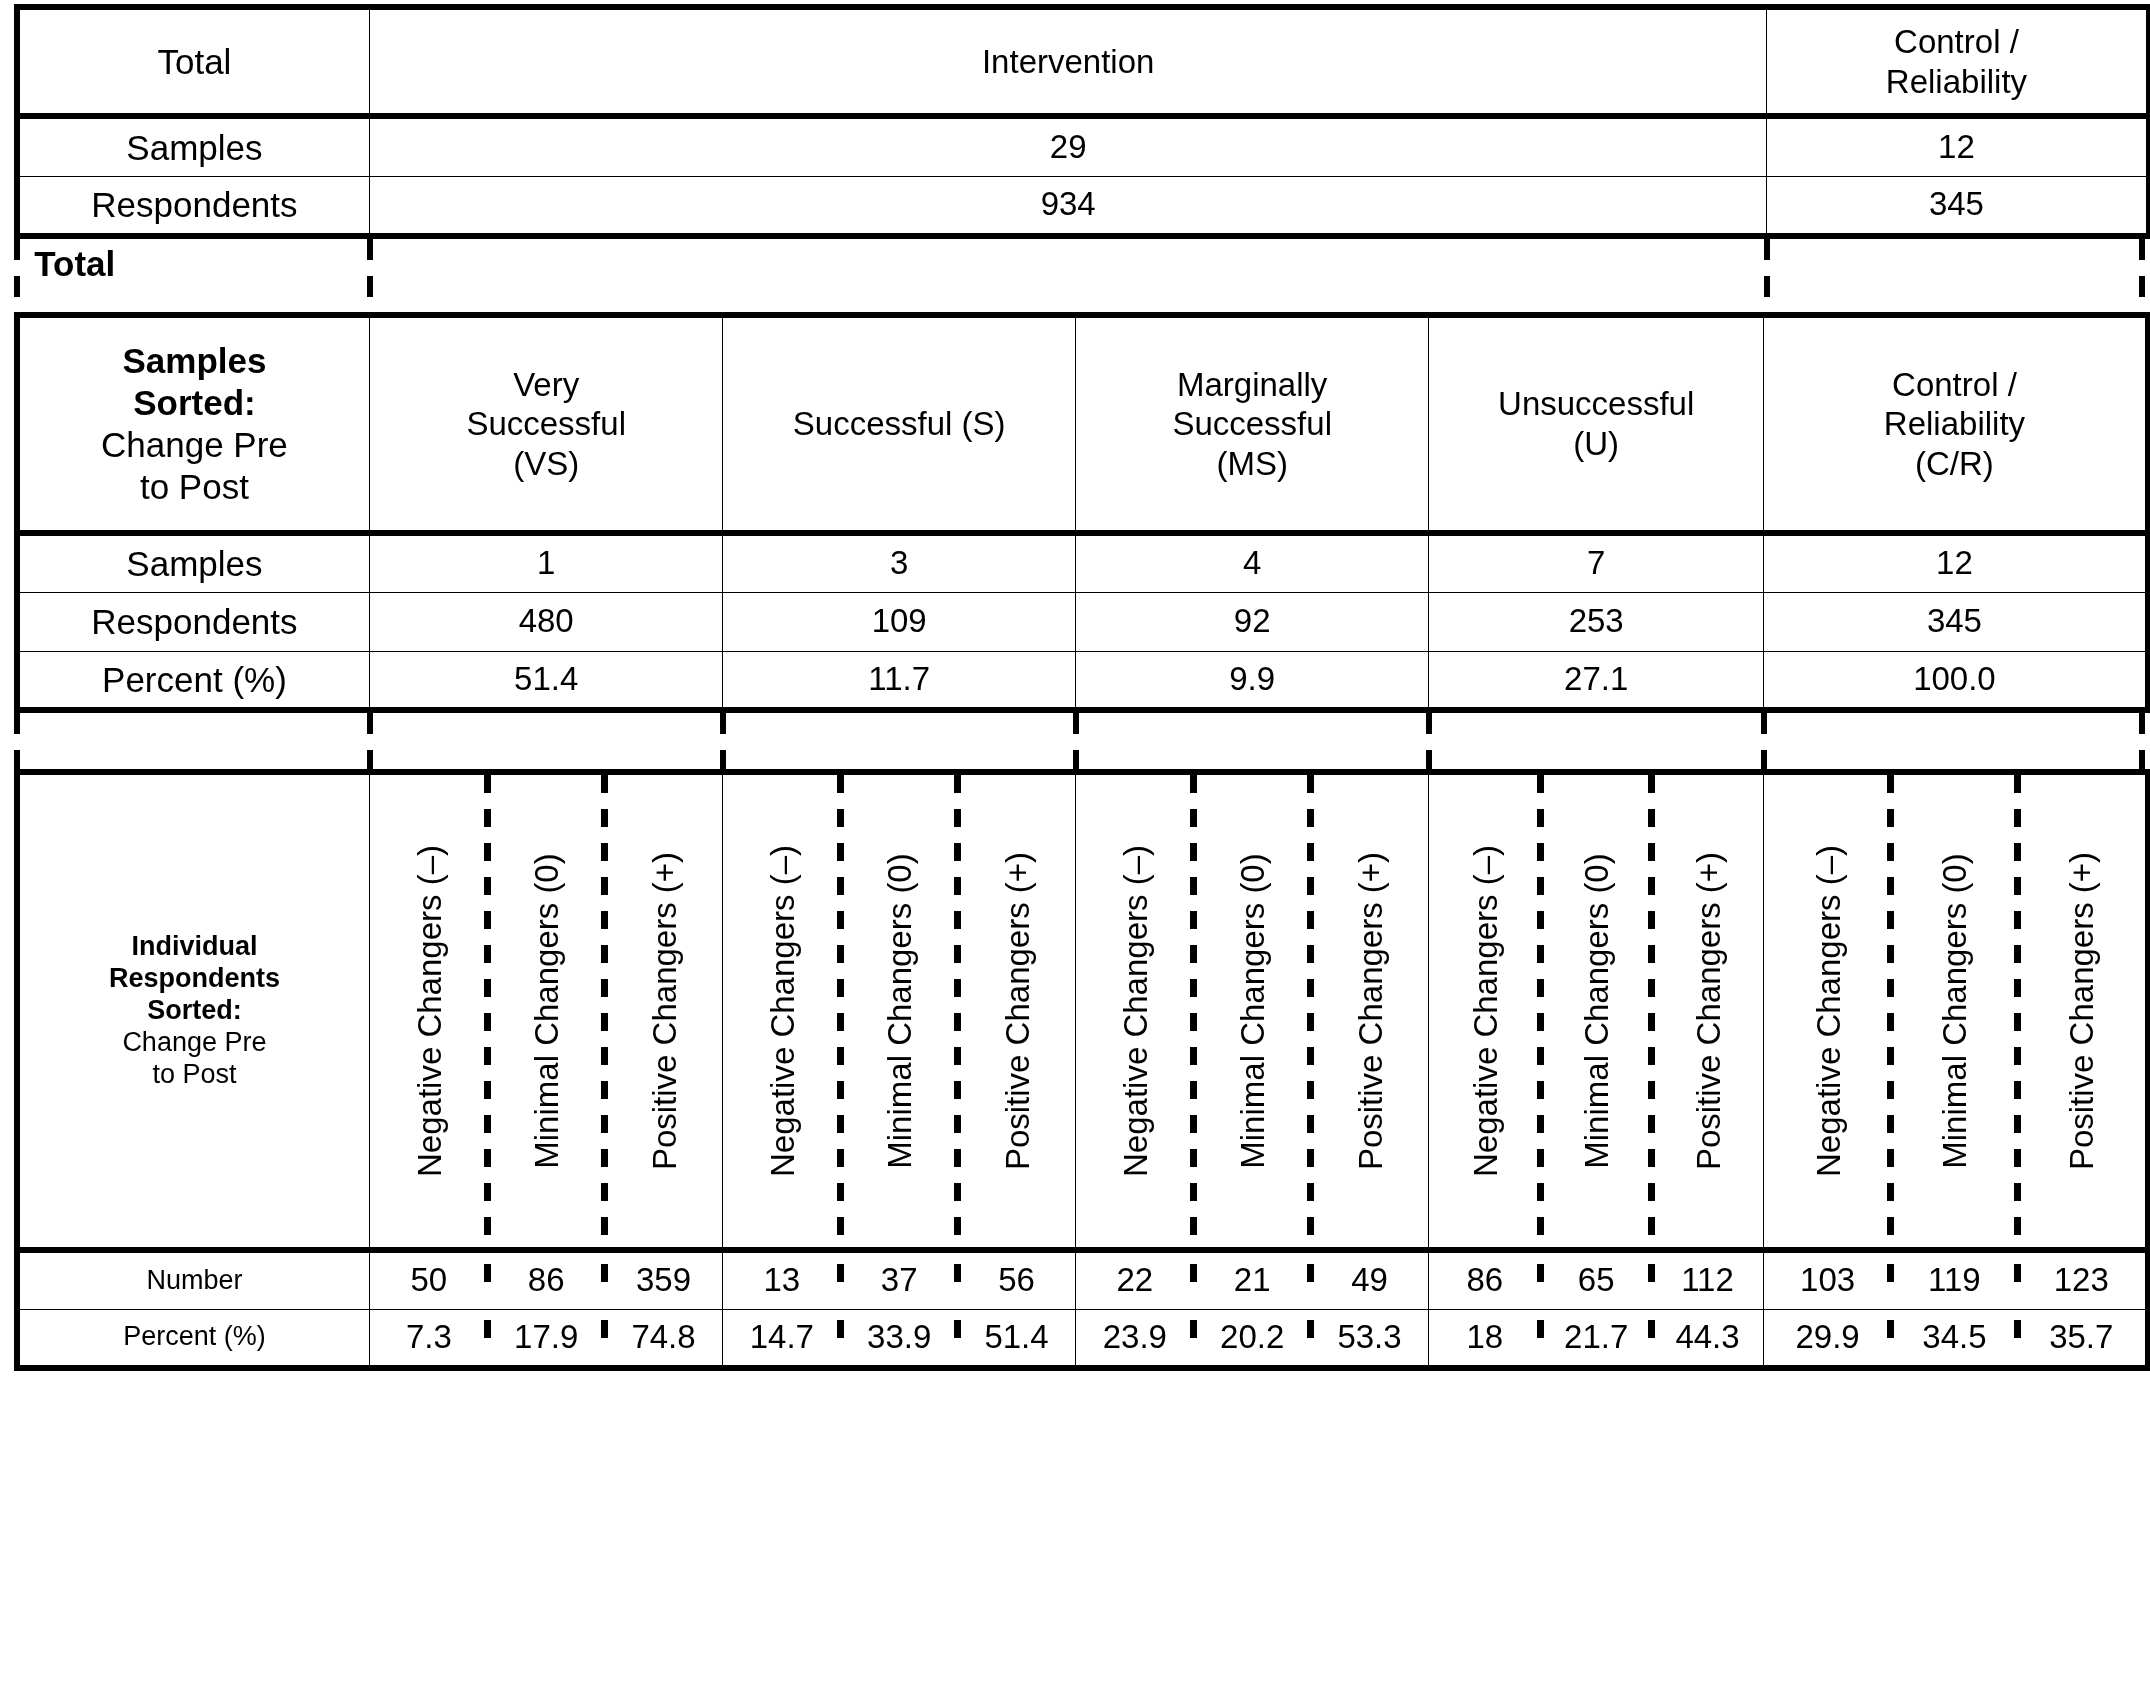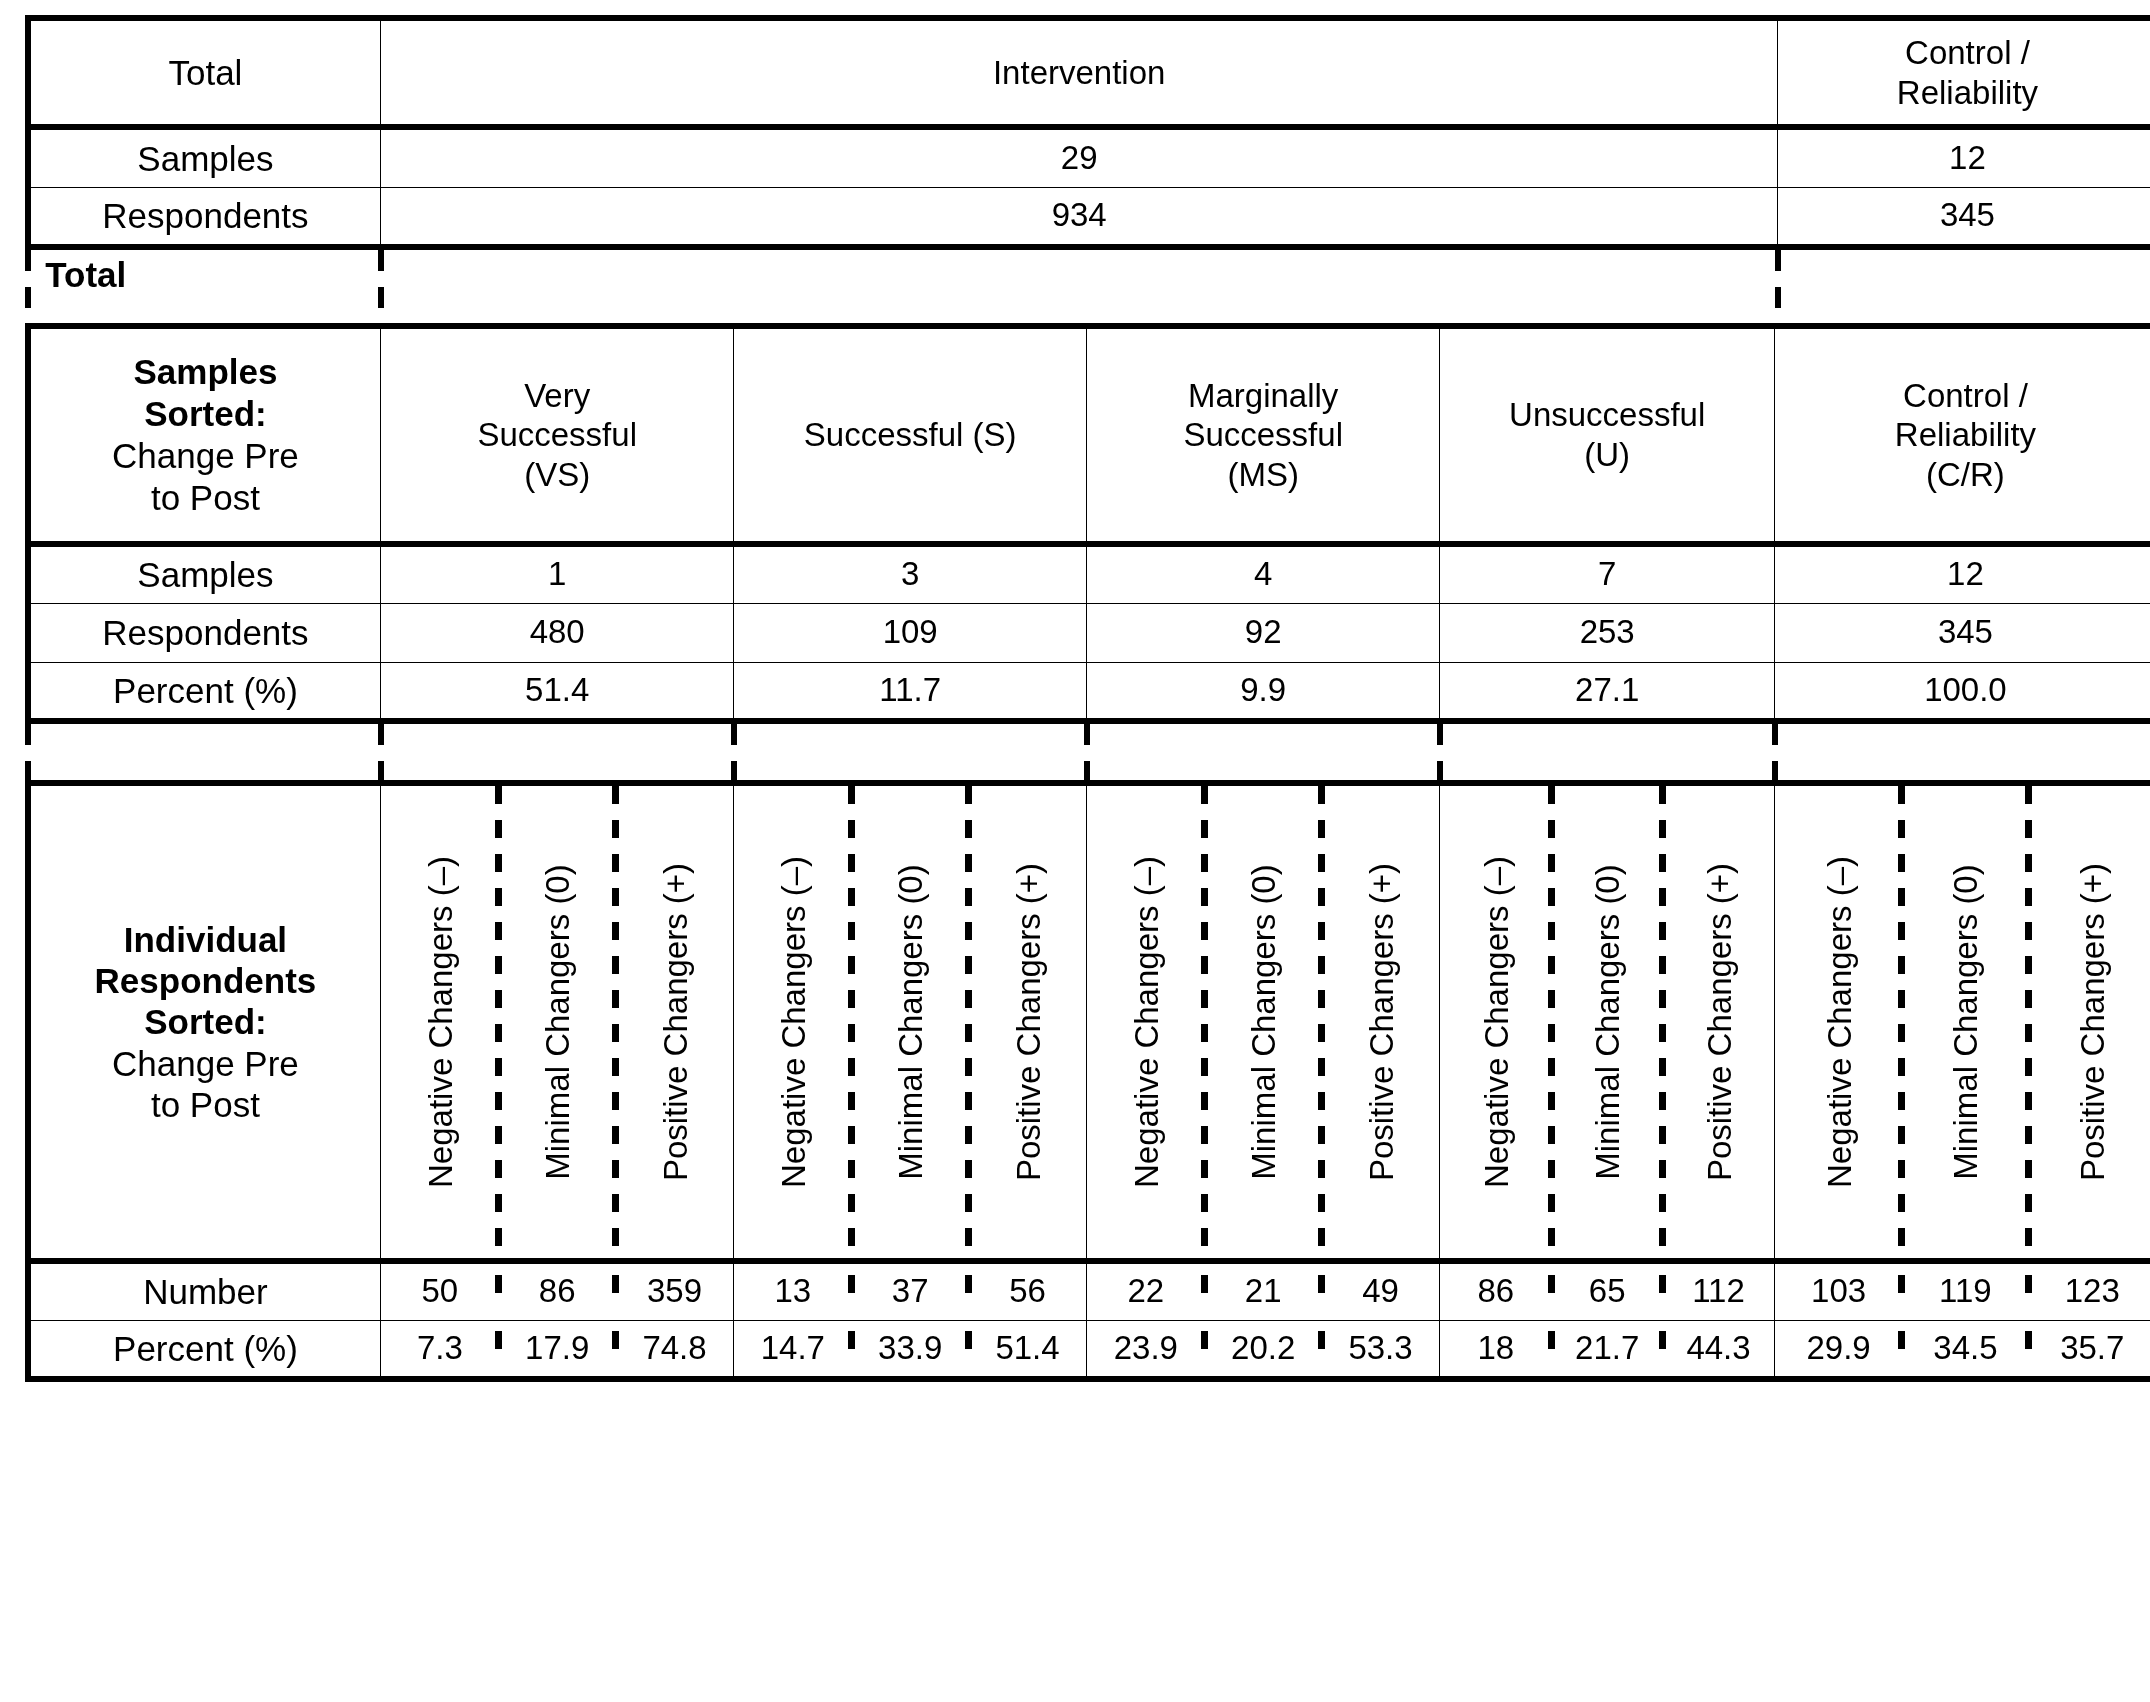--- a/index.html
+++ b/index.html
@@ -12,21 +12,21 @@
     height: 1702px;
     font-family: "Liberation Sans", sans-serif;
     color: #000000;
     -webkit-font-smoothing: antialiased;
   }
 
   .sheet {
     position: relative;
     width: 2132px;
     height: 1702px;
-    padding: 15px;
+    padding: 4px;
   }
 
   
   table.grid {
     border-collapse: collapse;
     table-layout: fixed;
     width: 2131px;
     margin-left: 9.7px;
   }
   table.grid td, table.grid th {
@@ -92,21 +92,21 @@
   .s2 .hdr.lbl {
     vertical-align: middle;
     line-height: 1.2;
   }
 
   
   .s3 td.bighdr {
     height: 478px;
   }
   .s3 .datarow { height: 59px; }
-  .s3 td.lbl   { font-size: 35px; }
+  .s3 td.lbl   { font-size: 27px; }
 
   .vcell {
     padding: 0 !important;
     position: relative;
   }
   .vcell .vtext {
     position: absolute;
     left: 50%;
     top: 50%;
     transform: translate(-50%, -50%) rotate(-90deg);

